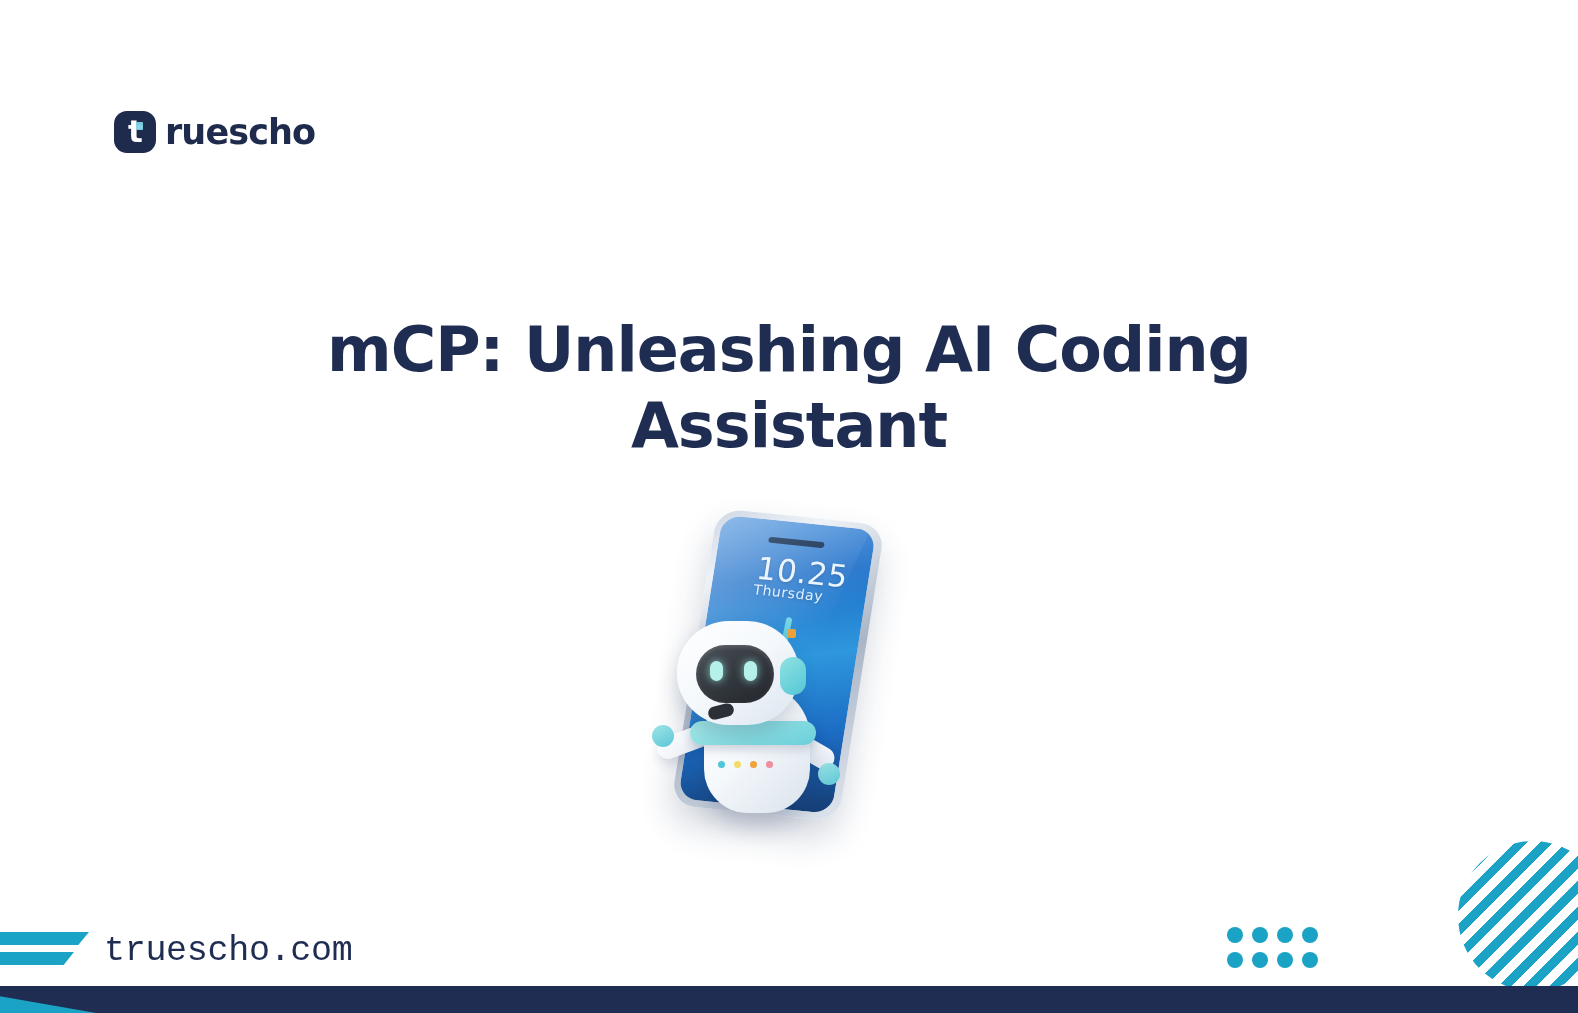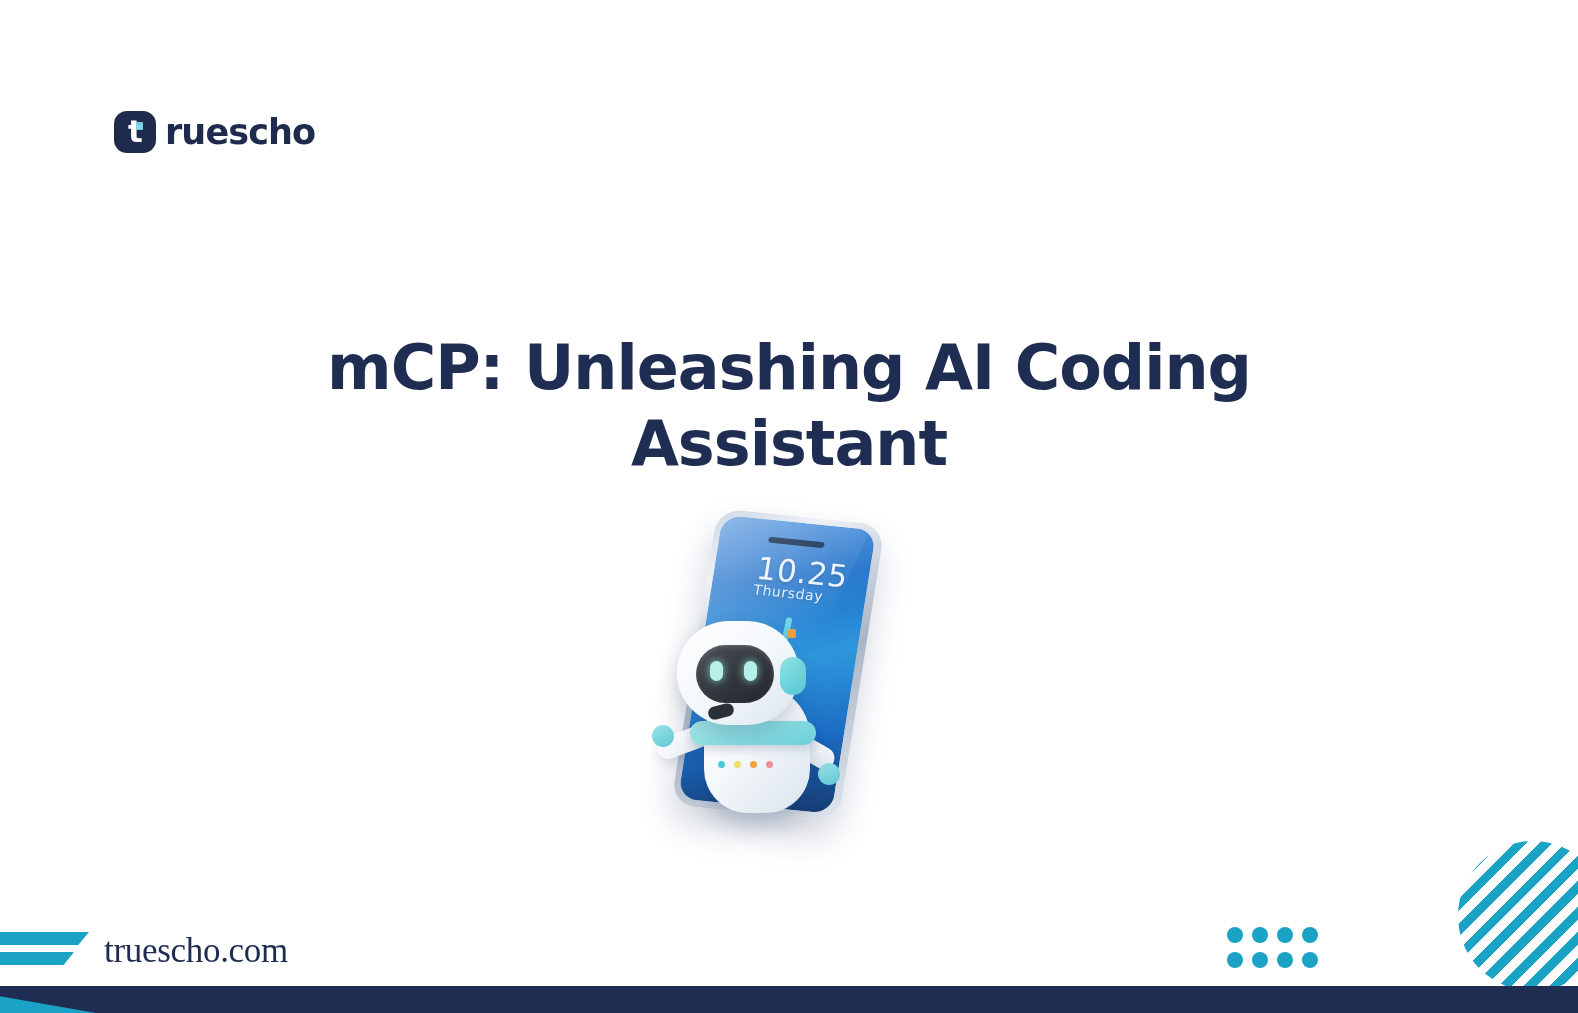--- a/index.html
+++ b/index.html
@@ -32,21 +32,21 @@
     font-size:35px;font-weight:700;color:#1e2b4d;letter-spacing:-0.9px;
     font-family:"DejaVu Sans", sans-serif;line-height:1;
   }
 
   
   .title-wrap{
     position:absolute;left:50%;transform:translateX(-50%);
     top:312px;width:1260px;text-align:center;
   }
   .title{
-    margin:18px;color:#1f2d52;font-weight:700;
+    margin:0;color:#1f2d52;font-weight:700;
     font-size:62px;line-height:1.22;letter-spacing:-1.0px;
     font-family:"DejaVu Sans", sans-serif;
   }
   .title .ln{display:block;}
 
   
   .illus{position:absolute;left:642px;top:505px;width:300px;height:330px;}
 
   .phone{
     position:absolute;left:52px;top:10px;width:168px;height:300px;
@@ -150,21 +150,21 @@
   
   .fbars{position:absolute;left:0;top:932px;width:92px;height:42px;}
   .fbar{position:absolute;left:0;height:13px;background:#1aa3c4;}
   .fbar.b1{top:0;width:89px;
     clip-path:polygon(0 0, 100% 0, 88% 100%, 0 100%);}
   .fbar.b2{top:20px;width:74px;
     clip-path:polygon(0 0, 100% 0, 86% 100%, 0 100%);}
   .fdomain{
     position:absolute;left:104px;top:930px;
     font-size:35px;font-weight:400;color:#1f2d52;letter-spacing:-.3px;line-height:1.2;
-    font-family:Liberation Serif, serif;
+    font-family:Liberation Mono, monospace;
   }
 
   .dotgrid{position:absolute;left:1227px;top:927px;display:grid;
     grid-template-columns:repeat(4,25px);grid-template-rows:repeat(2,25px);}
   .dotgrid i{width:16px;height:16px;border-radius:50%;background:#1aa3c4;display:block;}
 
   .striped{
     position:absolute;left:1458px;top:841px;width:150px;height:150px;
     border-radius:50%;overflow:hidden;
     background:repeating-linear-gradient(-45deg,#1aa3c4 0 9px,#ffffff 9px 18px);

